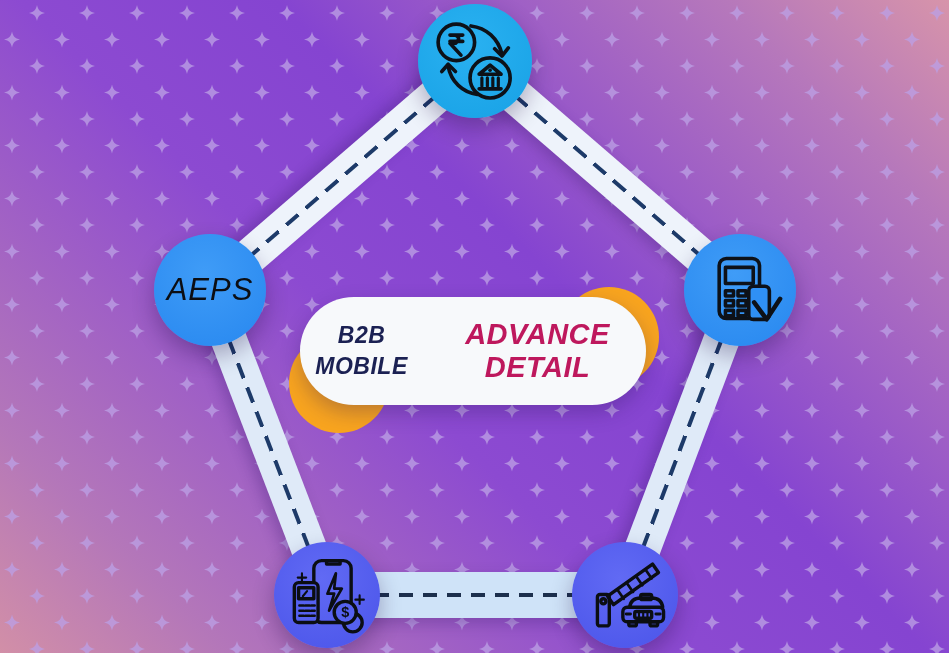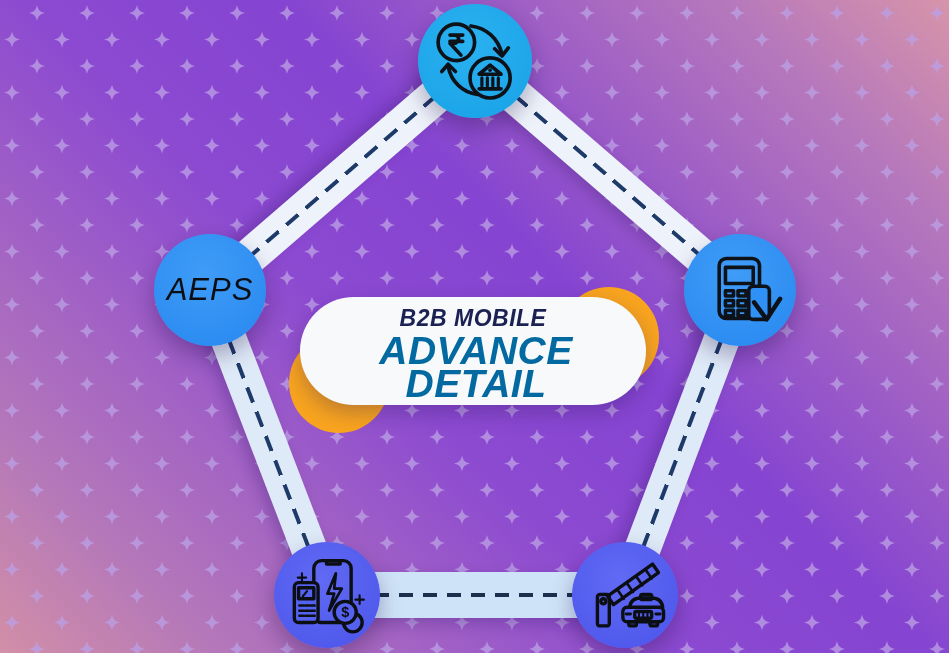--- a/index.html
+++ b/index.html
@@ -35,25 +35,25 @@
         background:radial-gradient(circle at 45% 35%,#616af4,#4a54e9);}
   .node svg{width:80%;height:80%;}
   .aeps-label{font-style:italic;font-size:31px;letter-spacing:1px;color:#0c0e13;}
   
   .center-group{position:absolute;left:0;top:0;z-index:3;}
   .accent{position:absolute;border-radius:50%;background:#f8a41f;}
   .accent-tr{left:559px;top:287px;width:100px;height:100px;}
   .accent-bl{left:289px;top:333px;width:100px;height:100px;}
   .pill{position:absolute;left:300px;top:297px;width:346px;height:108px;border-radius:54px;
         background:#f7f9fb;box-shadow:0 8px 20px rgba(40,18,85,.28);
-        display:flex;flex-direction:column;align-items:center;justify-content:center;
+        display:flex;flex-direction:row;align-items:center;justify-content:center;
         text-align:center;font-style:italic;font-weight:700;}
   .pill .l1{font-size:23px;line-height:31px;letter-spacing:.5px;color:#1b2153;}
   .pill .l2{font-size:23px;line-height:31px;letter-spacing:.5px;color:#1b2153;}
-  .pill .l3{font-size:39px;line-height:33px;letter-spacing:.5px;color:#0369a1;margin-left:6px;}
+  .pill .l3{font-size:29px;line-height:33px;letter-spacing:.5px;color:#be185d;margin-left:6px;}
 </style>
 </head>
 <body>
 
 <div class="stage">
 
   <svg class="stars" width="949" height="653" aria-hidden="true">
     <defs>
       <path id="sp" d="M0,-8 C1.2,-2.8 2.8,-1.2 8,0 C2.8,1.2 1.2,2.8 0,8 C-1.2,2.8 -2.8,1.2 -8,0 C-2.8,-1.2 -1.2,-2.8 0,-8 Z"></path>
       <pattern id="starpat" width="50" height="53" patternUnits="userSpaceOnUse">

